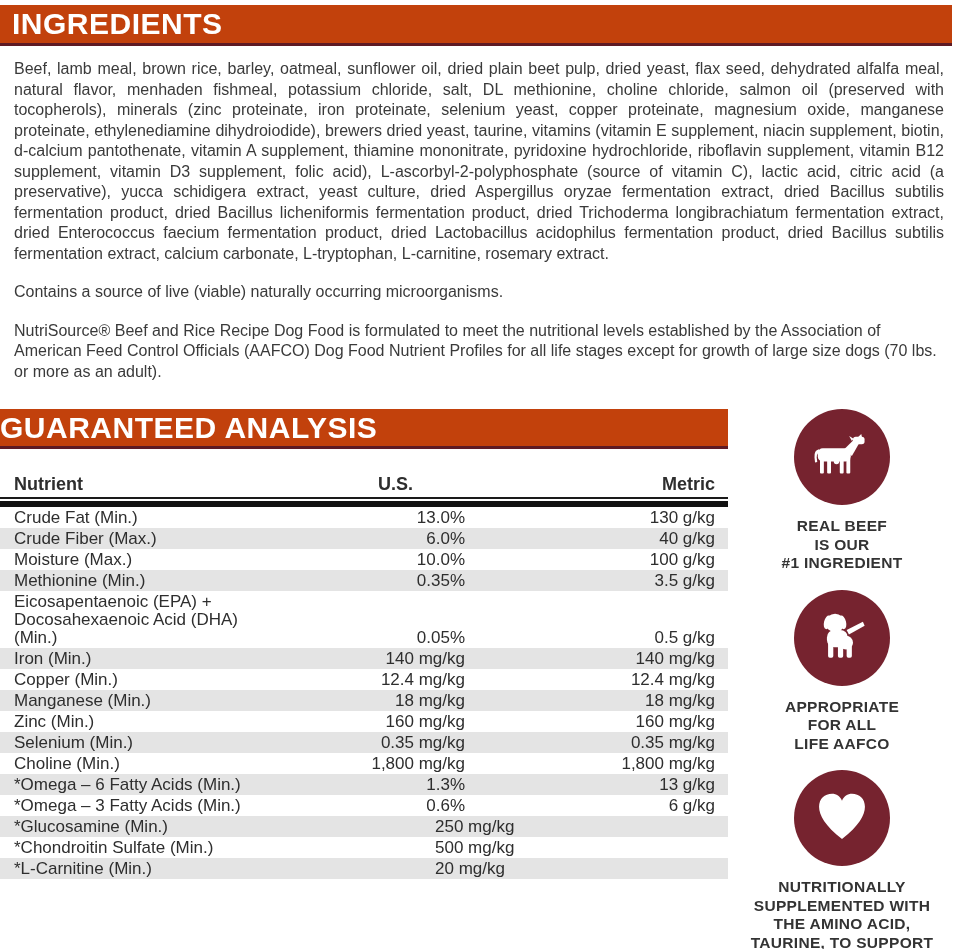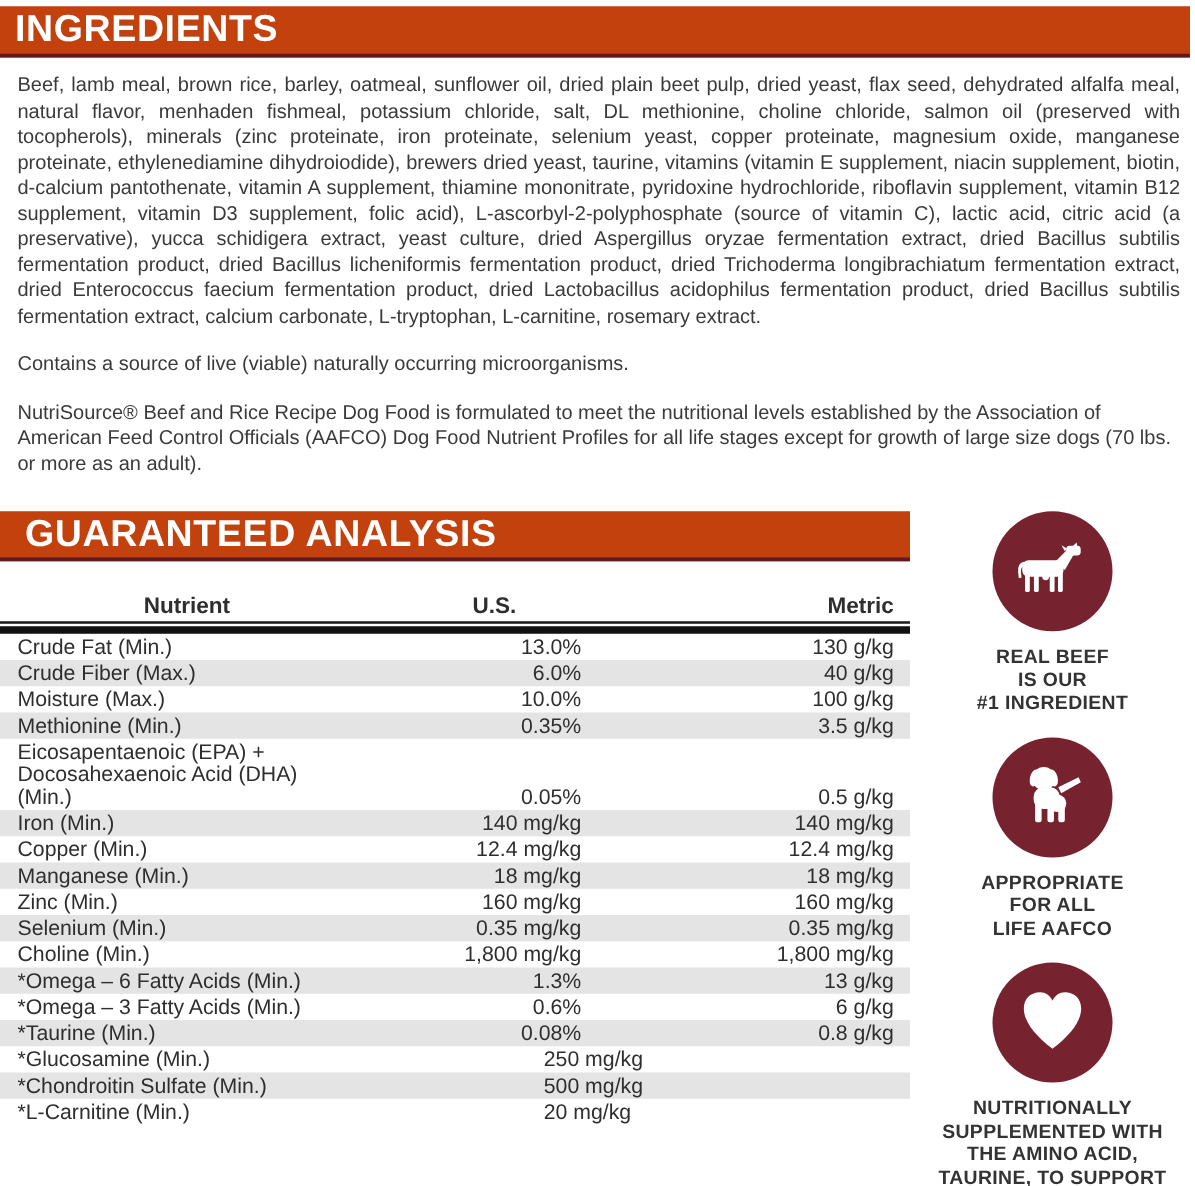--- a/index.html
+++ b/index.html
@@ -28,21 +28,20 @@
     height: 41px;
     line-height: 38px;
     font-size: 30px;
     padding-left: 12px;
   }
   .ga-bar {
     width: 728px;
     height: 40px;
     line-height: 37px;
     font-size: 30px;
-    padding-left: 20px;
   }
 
   
   .content-pad { padding: 0 12px 0 14px; }
   .ing-body {
     margin: 13px 0 0 0;
     font-size: 16px;
     line-height: 20.5px;
     text-align: justify;
     color: #3a3a3a;
@@ -69,21 +68,21 @@
   .ga-table { margin-top: 25px; color: #2e2e2e; }
   .ga-headrow {
     display: flex;
     align-items: flex-end;
     font-weight: bold;
     font-size: 18px;
     padding: 0 13px 2px 14px;
     border-bottom: 2px solid #1a1a1a;
   }
   .thick-rule { height: 6px; background: #111111; margin-top: 2px; }
-  .ga-headrow .h-name { flex: 1; text-align: center; }
+  .ga-headrow .h-name { flex: 1; }
   .ga-headrow .h-us { width: 180px; text-align: right; padding-right: 52px; box-sizing: border-box; }
   .ga-headrow .h-metric { width: 250px; text-align: right; }
 
   .ga-rows { font-size: 17px; }
   .ga-row {
     display: flex;
     padding: 1.5px 13px 1.5px 14px;
     line-height: 18px;
     align-items: flex-end;
   }
@@ -199,25 +198,20 @@
             </div>
             <div class="ga-row">
               <div class="cell name">*Omega – 6 Fatty Acids (Min.)</div>
               <div class="cell us">1.3%</div>
               <div class="cell metric">13 g/kg</div>
             </div>
             <div class="ga-row">
               <div class="cell name">*Omega – 3 Fatty Acids (Min.)</div>
               <div class="cell us">0.6%</div>
               <div class="cell metric">6 g/kg</div>
-            </div>
-            <div class="ga-row">
-              <div class="cell name">*Taurine (Min.)</div>
-              <div class="cell us">0.08%</div>
-              <div class="cell metric">0.8 g/kg</div>
             </div>
             <div class="ga-row">
               <div class="cell name">*Glucosamine (Min.)</div>
               <div class="cell merged">250 mg/kg</div>
             </div>
             <div class="ga-row">
               <div class="cell name">*Chondroitin Sulfate (Min.)</div>
               <div class="cell merged">500 mg/kg</div>
             </div>
             <div class="ga-row">

